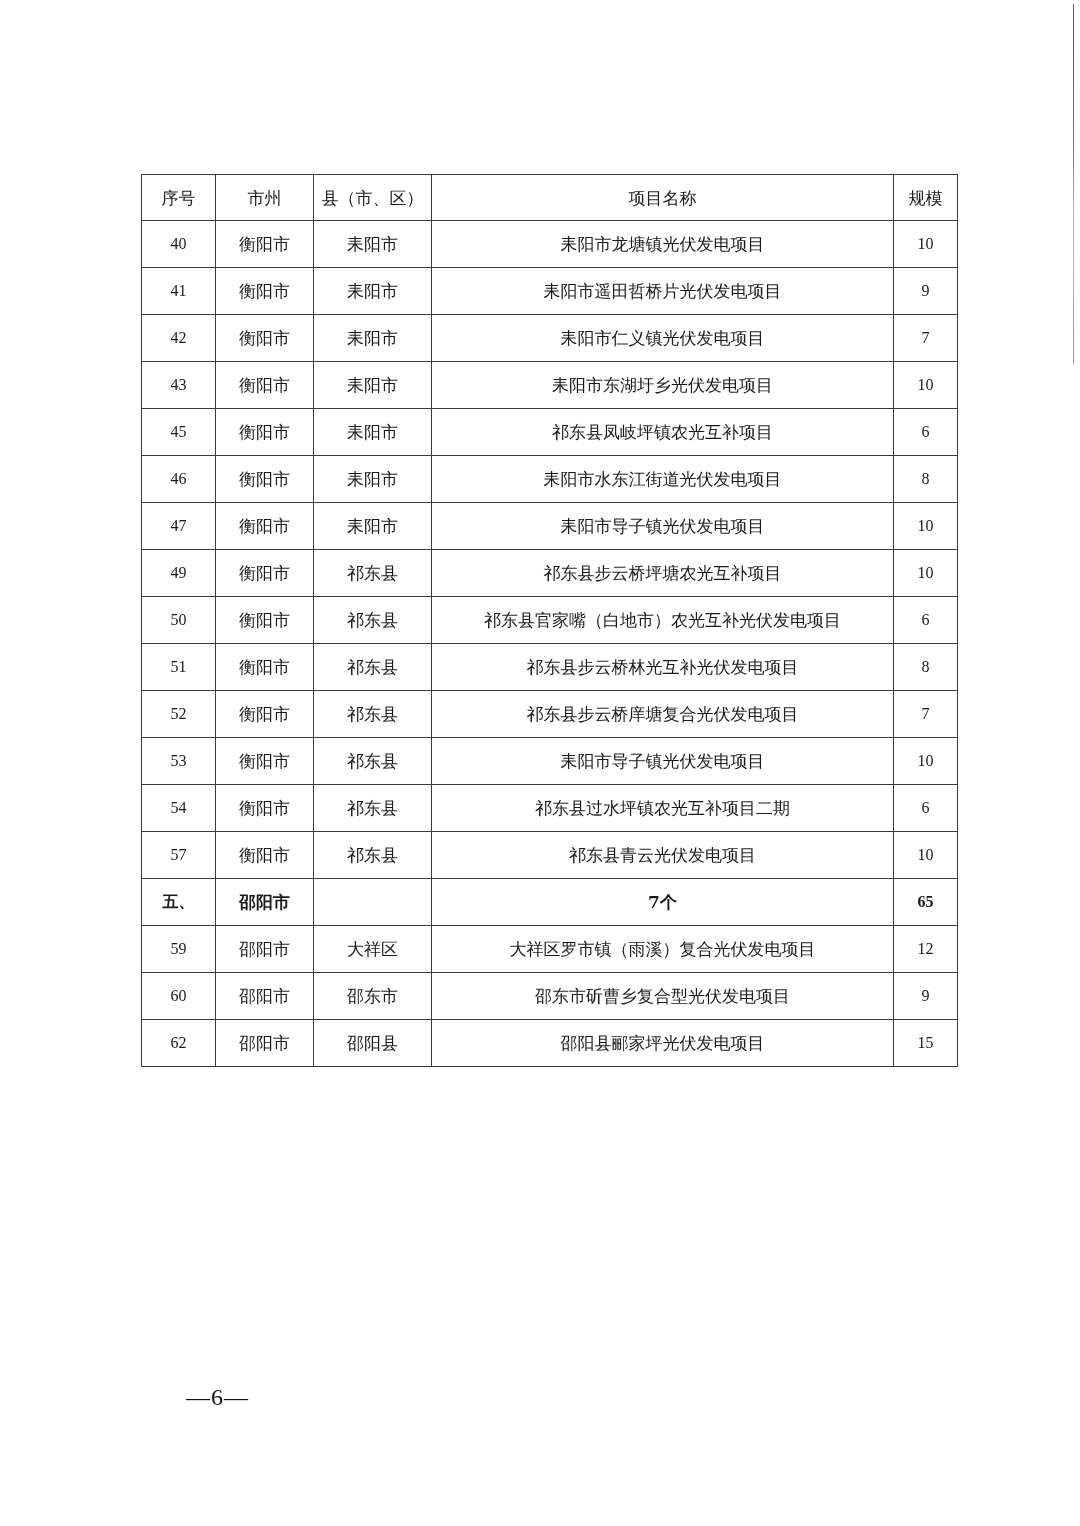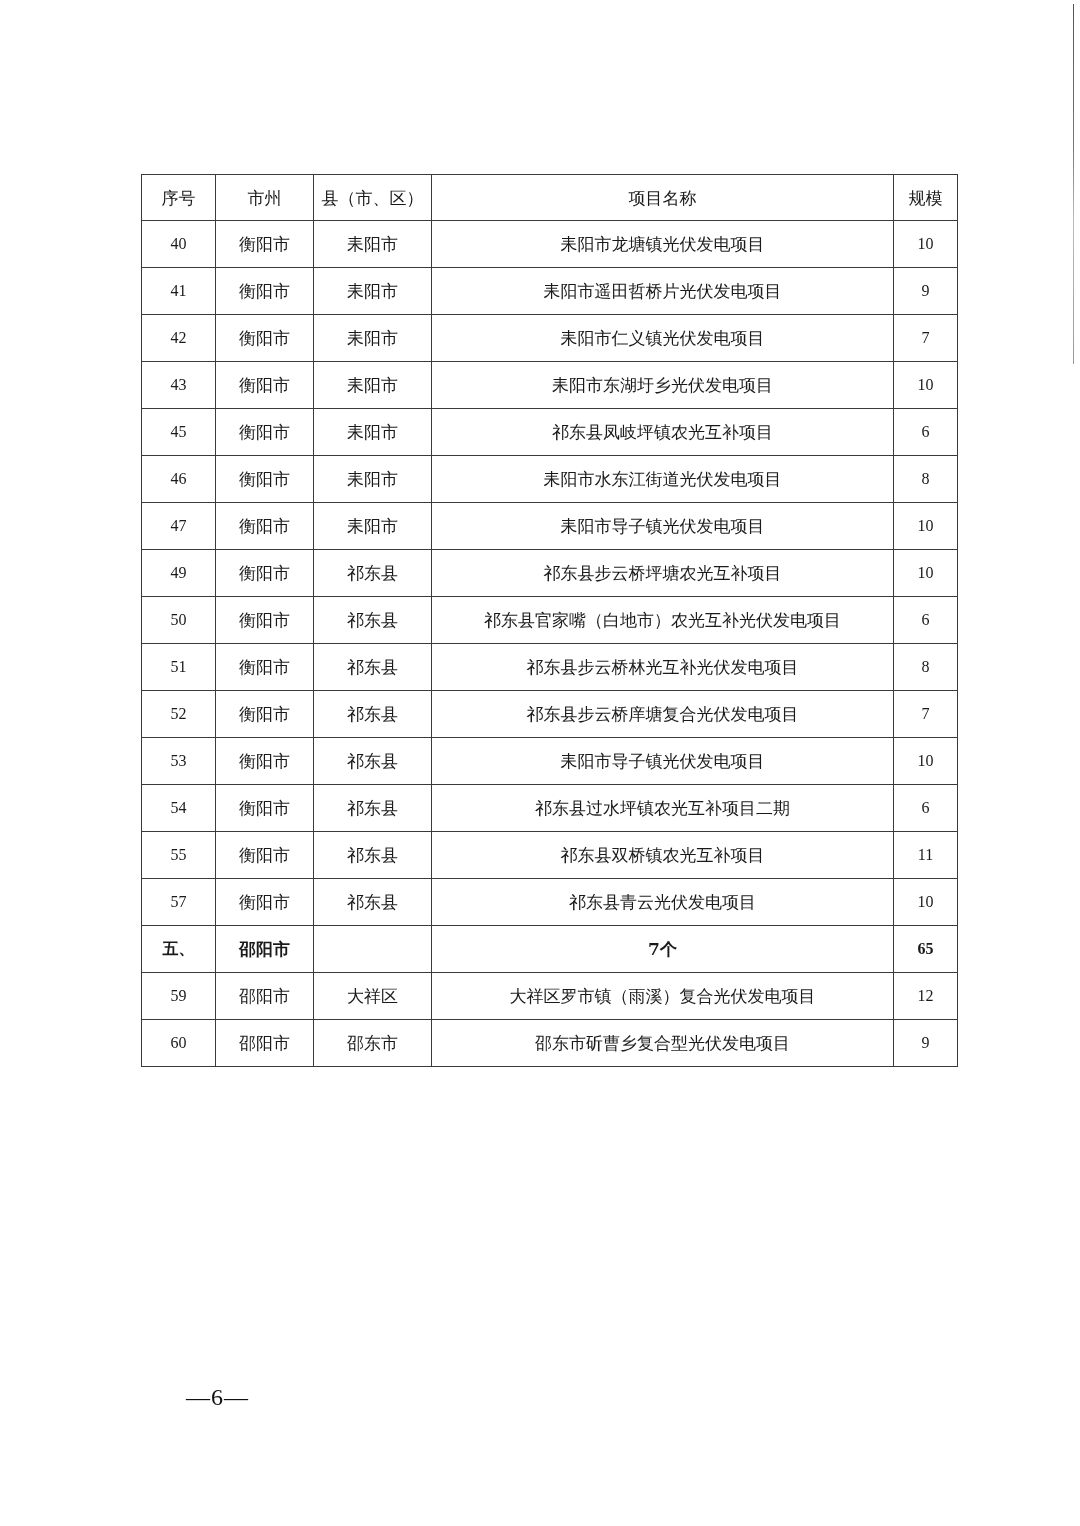--- a/index.html
+++ b/index.html
@@ -173,27 +173,20 @@
         <td class="num">10</td>
       </tr>
       <tr>
         <td class="num">54</td>
         <td>衡阳市</td>
         <td>祁东县</td>
         <td>祁东县过水坪镇农光互补项目二期</td>
         <td class="num">6</td>
       </tr>
       <tr>
-        <td class="num">55</td>
-        <td>衡阳市</td>
-        <td>祁东县</td>
-        <td>祁东县双桥镇农光互补项目</td>
-        <td class="num">11</td>
-      </tr>
-      <tr>
         <td class="num">57</td>
         <td>衡阳市</td>
         <td>祁东县</td>
         <td>祁东县青云光伏发电项目</td>
         <td class="num">10</td>
       </tr>
       <tr class="subtotal">
         <td class="num">五、</td>
         <td>邵阳市</td>
         <td></td>
@@ -207,16 +200,23 @@
         <td>大祥区罗市镇（雨溪）复合光伏发电项目</td>
         <td class="num">12</td>
       </tr>
       <tr>
         <td class="num">60</td>
         <td>邵阳市</td>
         <td>邵东市</td>
         <td>邵东市斫曹乡复合型光伏发电项目</td>
         <td class="num">9</td>
       </tr>
+      <tr>
+        <td class="num">62</td>
+        <td>邵阳市</td>
+        <td>邵阳县</td>
+        <td>邵阳县郦家坪光伏发电项目</td>
+        <td class="num">15</td>
+      </tr>
     </tbody>
 </table>
 
 <div class="page-number">—6—</div>
 
 </body></html>

